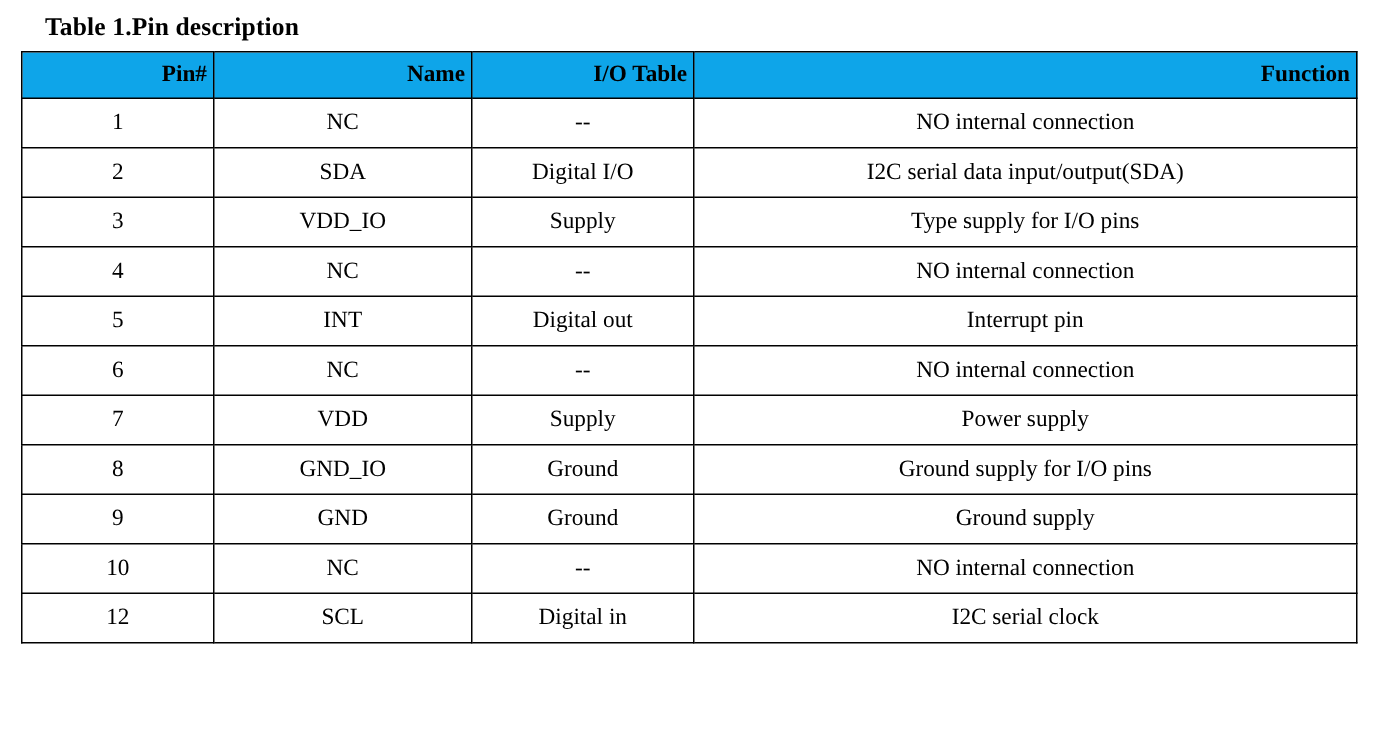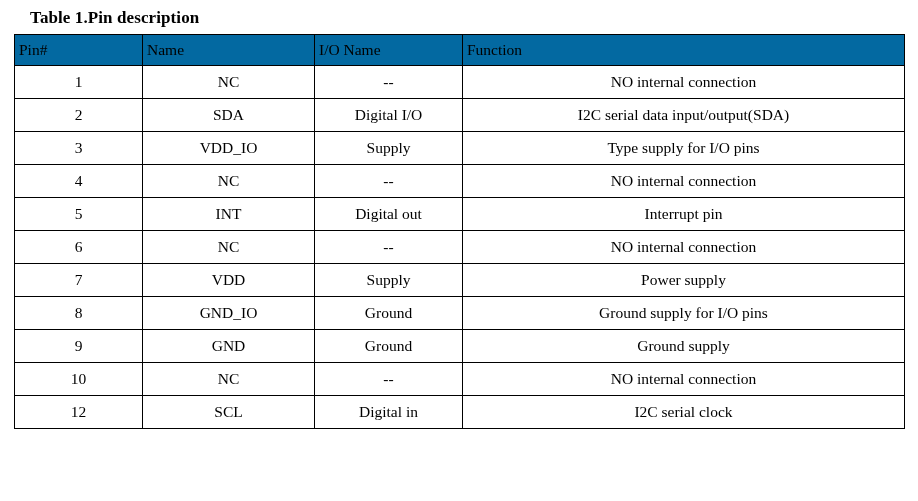--- a/index.html
+++ b/index.html
@@ -42,23 +42,23 @@
     font-size: 15.5px;
   }
   table.pin-table th,
   table.pin-table td {
     border: 1px solid #000000;
     height: 32px;
     padding: 0 4px;
     vertical-align: middle;
   }
   table.pin-table thead th {
-    background: #0369a1;
-    font-weight: normal;
-    text-align: left;
+    background: #0ea5e9;
+    font-weight: bold;
+    text-align: right;
     height: 30px;
     font-size: 15.5px;
   }
   col.c-pin    { width: 128px; }
   col.c-name   { width: 172px; }
   col.c-io     { width: 148px; }
   col.c-func   { width: 442px; }
 
   td.pin  { text-align: center; }
   td.name { text-align: center; }
@@ -90,21 +90,21 @@
     <colgroup>
       <col class="c-pin">
       <col class="c-name">
       <col class="c-io">
       <col class="c-func">
     </colgroup>
     <thead>
       <tr>
         <th>Pin#</th>
         <th>Name</th>
-        <th>I/O Name</th>
+        <th>I/O Table</th>
         <th>Function</th>
       </tr>
     </thead>
     <tbody>
       <tr>
         <td class="pin">1</td>
         <td class="name">NC</td>
         <td class="io">--</td>
         <td class="func">NO internal connection</td>
       </tr>

